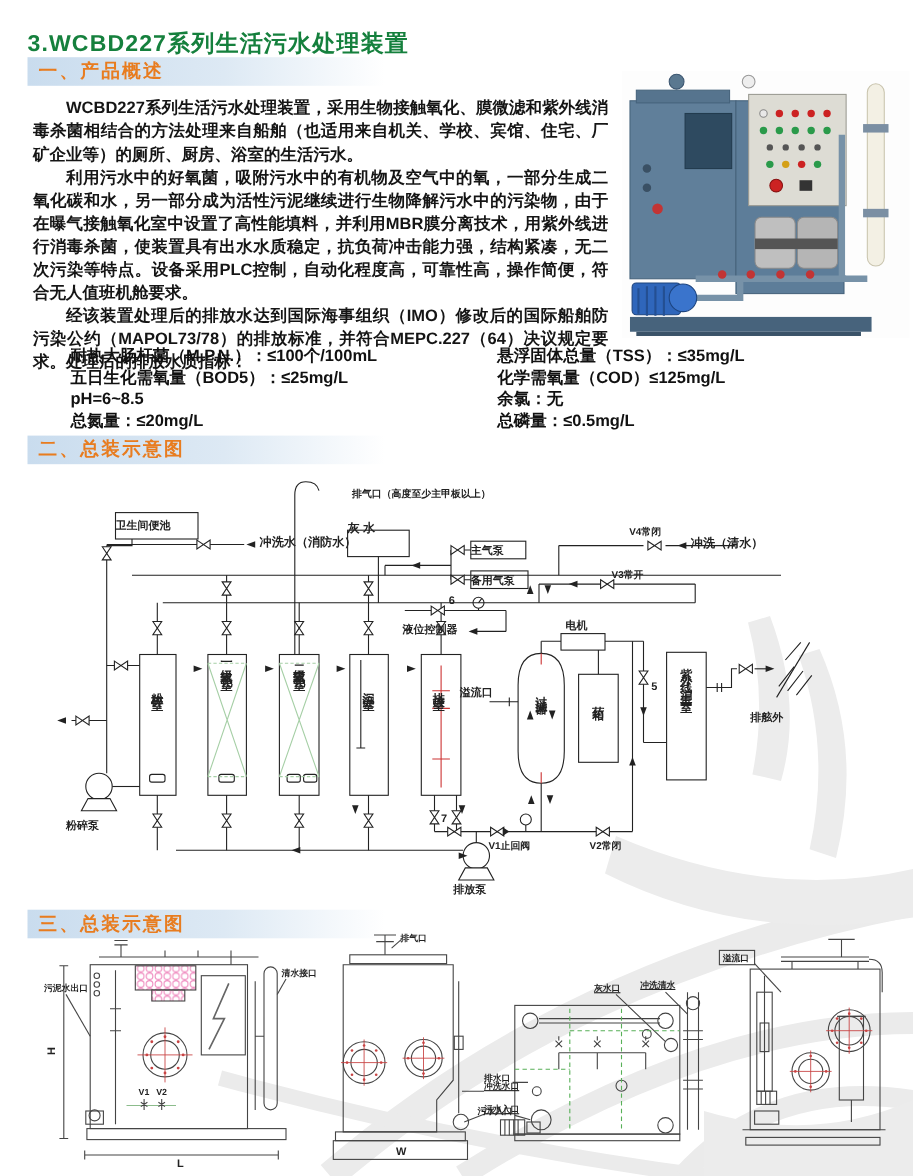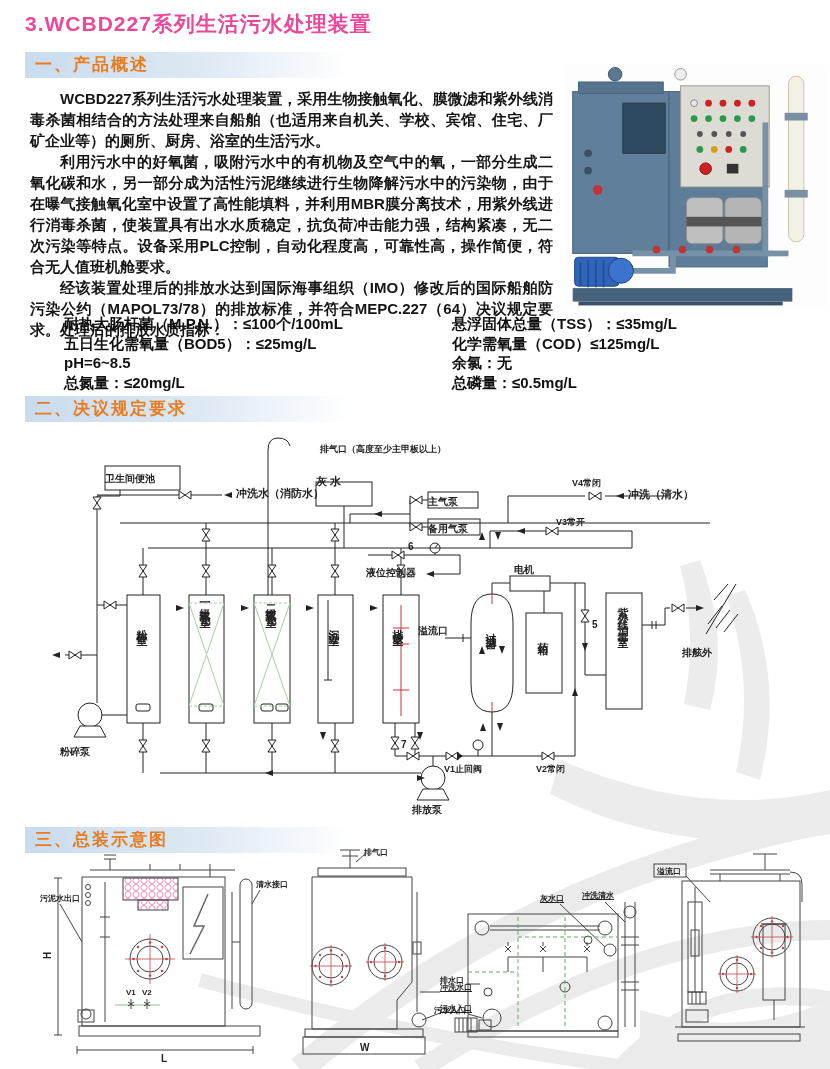--- a/index.html
+++ b/index.html
@@ -1,20 +1,20 @@
 <!DOCTYPE html>
 <html><head>
 <meta charset="utf-8">
 <style>
   html,body{margin:0;padding:0;}
   body{width:830px;height:1069px;position:relative;background:#fff;
        font-family:"Liberation Sans", sans-serif;overflow:hidden;color:#111;}
   .layer{position:absolute;z-index:1;}
   #watermark{position:absolute;left:0;top:0;z-index:0;}
-  .title{left:25px;top:10px;font-size:21px;font-weight:bold;color:#ec4899;letter-spacing:1px;}
+  .title{left:25px;top:25px;font-size:21px;font-weight:bold;color:#15803d;letter-spacing:1px;}
   .sec-h{left:25px;width:315px;height:26px;line-height:26px;padding-left:10px;
          font-size:17px;font-weight:bold;color:#e87c1f;letter-spacing:2px;
          background:linear-gradient(90deg,#c9dcee 0%,#ddE9f4 55%,rgba(255,255,255,0) 100%);}
   #h1{top:52px;} #h2{top:396px;} #h3{top:827px;}
   .body-text{left:30px;top:88px;width:785px;font-size:15px;font-weight:600;
              line-height:21px;text-align:justify;color:#151515;}
   .body-text p{margin:0;text-indent:2em;}
   .photo{float:right;width:262px;height:252px;margin:-28px -12px 8px 12px;}
   .indicators{left:30px;top:314px;width:780px;font-size:15px;font-weight:600;line-height:19.5px;margin-left:28px;}
   .ind-grid{display:grid;grid-template-columns:388px 1fr;}
@@ -44,21 +44,21 @@
   <g fill="#ececec">
     <path d="M700,560 q30,80 10,150 l-26,-6 q14,-70 -4,-138 Z"></path>
     <path d="M745,590 q40,90 15,190 l-24,-8 q20,-90 -10,-176 Z"></path>
     <path d="M560,760 q140,60 270,30 l0,44 q-150,25 -280,-40 Z"></path>
     <path d="M640,1010 q100,30 190,-10 l0,69 -190,0 Z"></path>
   </g>
 </svg>
 
 <div class="layer title">3.WCBD227系列生活污水处理装置</div>
 <div class="layer sec-h" id="h1">一、产品概述</div>
-<div class="layer sec-h" id="h2">二、决议规定要求</div>
+<div class="layer sec-h" id="h2">二、总装示意图</div>
 <div class="layer sec-h" id="h3">三、总装示意图</div>
 
 <div class="layer body-text">
   <svg class="photo" viewBox="0 0 272 252">
     <rect x="0" y="0" width="272" height="252" fill="#fdfdfd"></rect>
 
     <rect x="8" y="232" width="228" height="14" fill="#47637c"></rect>
     <rect x="14" y="246" width="212" height="4" fill="#3a5268"></rect>
 
     <rect x="8" y="28" width="100" height="168" fill="#607f9a" stroke="#46637c"></rect>

